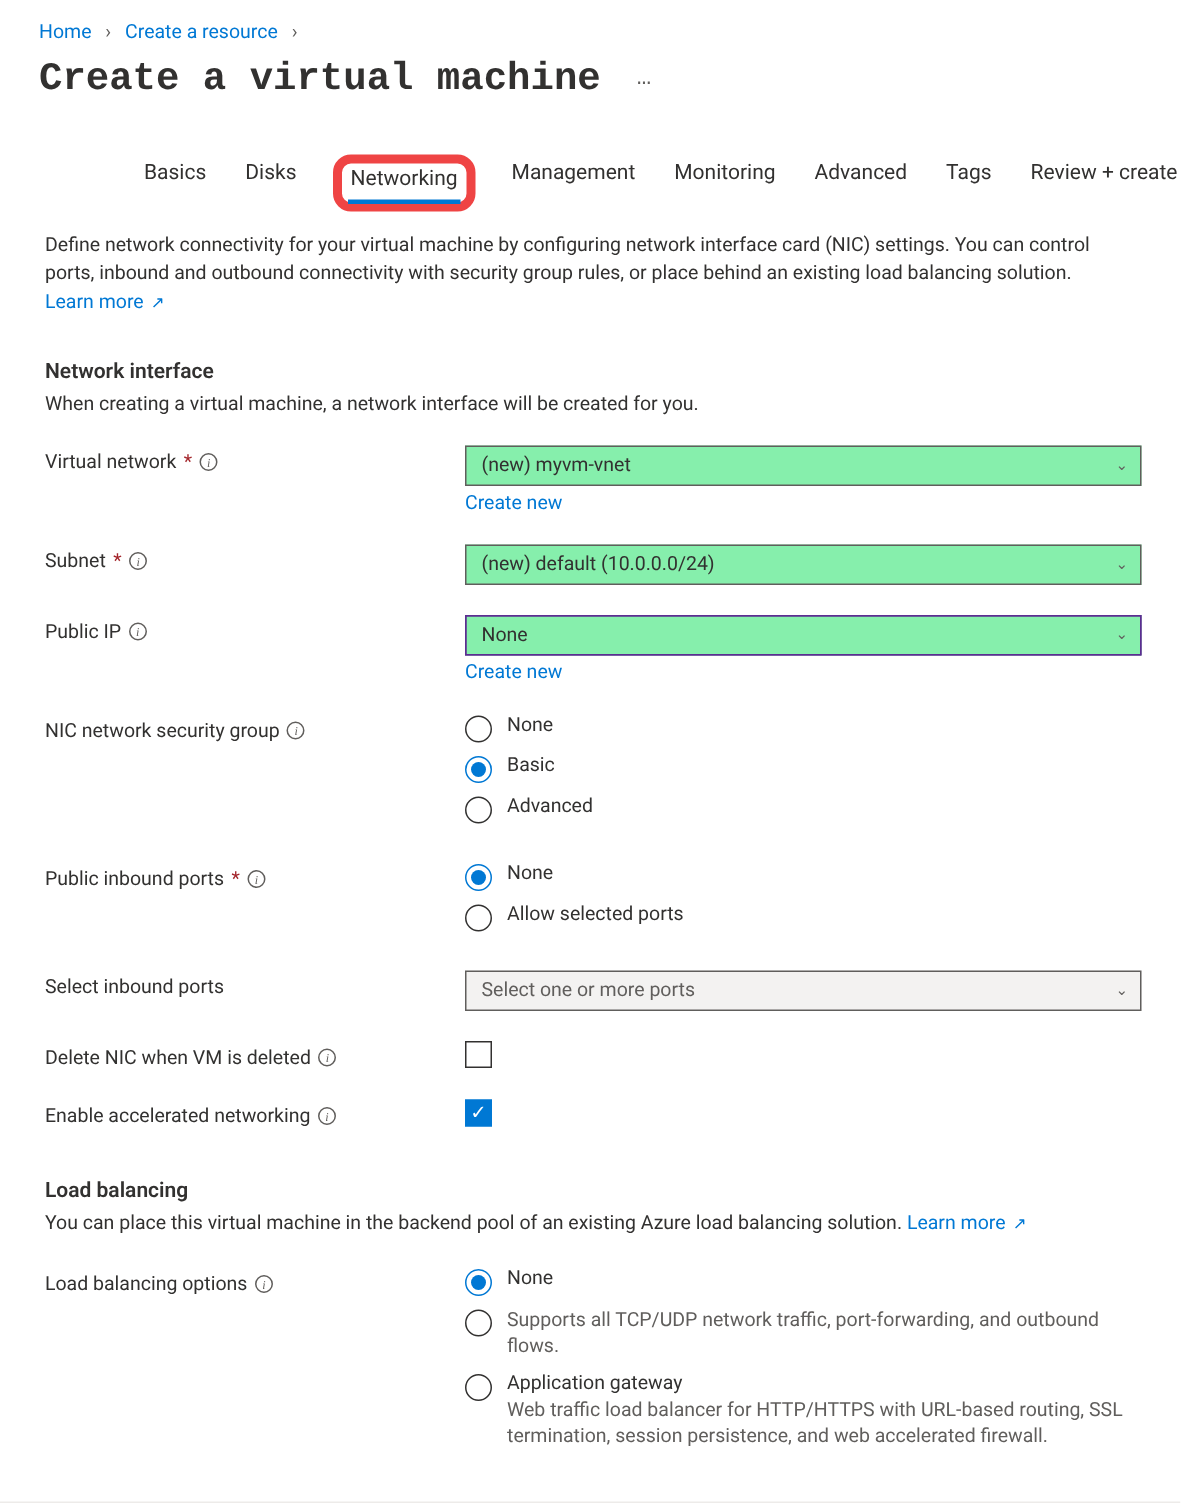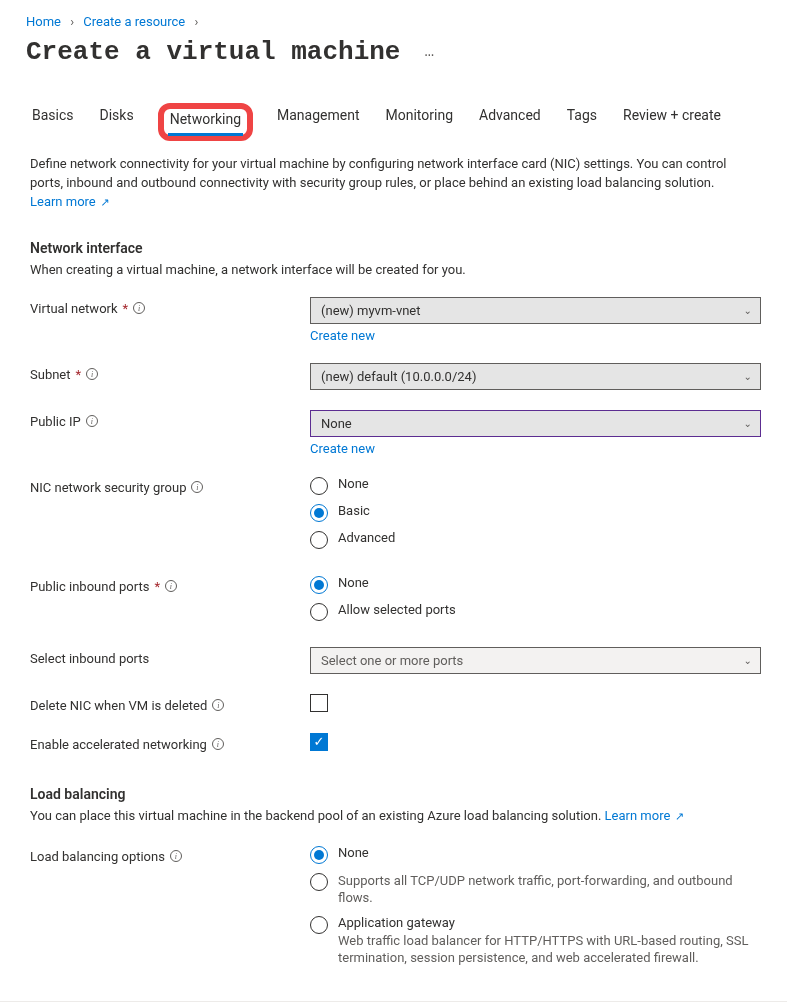--- a/index.html
+++ b/index.html
@@ -38,22 +38,23 @@
     font-size: 16px;
     color: #605e5c;
     cursor: pointer;
     padding: 0 6px;
   }
 
   
   .tabs {
     display: flex;
     gap: 22px;
-    padding: 34px 16px 0 30px;
+    padding: 34px 0 0 30px;
     border-bottom: none;
+    justify-content: flex-end;
   }
   .tab {
     padding: 4px 2px 10px 2px;
     font-size: 14px;
     color: #323130;
     cursor: pointer;
     position: relative;
   }
   .tab.active {
     font-weight: 400;
@@ -135,21 +136,21 @@
     font-style: italic;
     font-family: Georgia, serif;
     cursor: help;
   }
   .form-control {
     flex: 1;
   }
   .select-box {
     width: 100%;
     border: 1px solid #605e5c;
-    background: #e5e5e5;
+    background: #86efac;
     padding: 5px 28px 5px 10px;
     font-size: 13px;
     color: #323130;
     position: relative;
     cursor: pointer;
   }
   .select-box.focus {
     border: 1px solid #5c2d91;
     outline: 1px solid #5c2d91;
     outline-offset: -1px;

